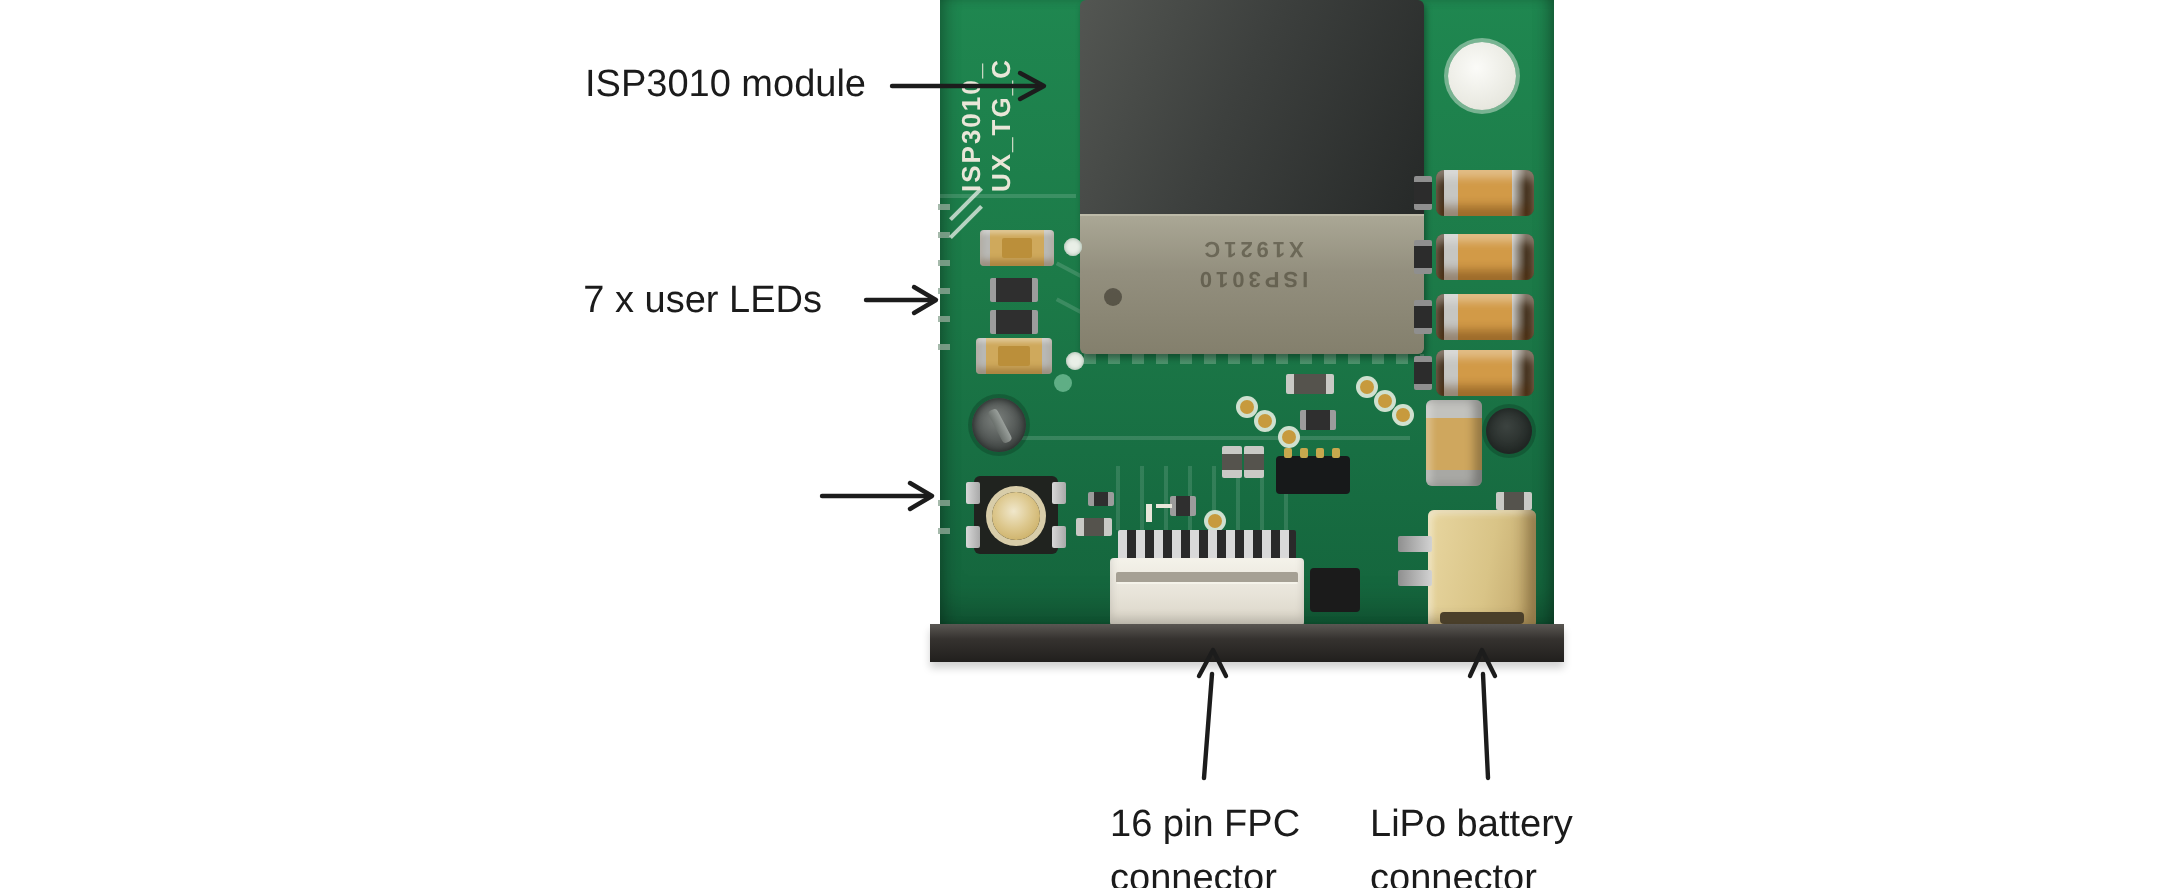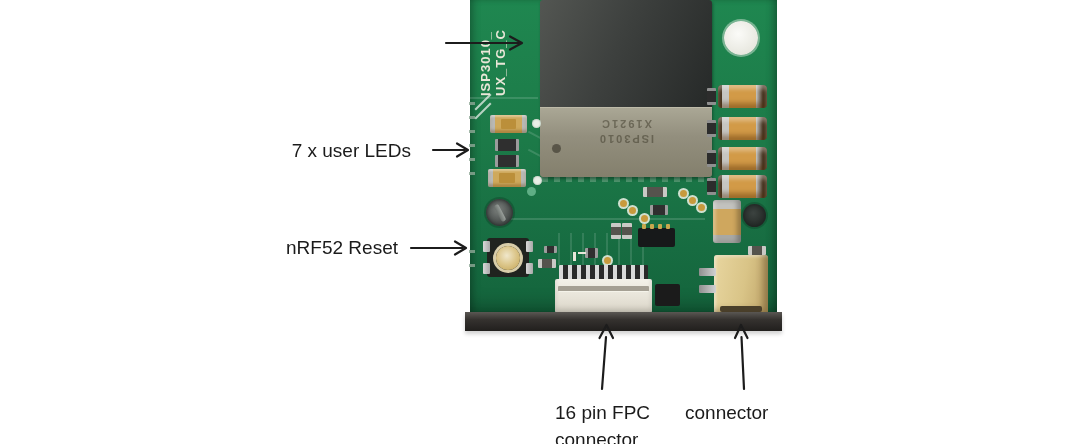--- a/index.html
+++ b/index.html
@@ -100,27 +100,28 @@
   .modpads{position:absolute;left:72px;top:177px;width:170px;height:5px;opacity:.5;z-index:3;
           background:repeating-linear-gradient(90deg,#7fae92 0 6px,transparent 6px 12px);}
   .darkcomp{position:absolute;background:#1b1b1b;border-radius:2px;z-index:5;}
   .silkmark{position:absolute;background:#e9e6da;z-index:4;}
 </style>
 </head>
 <body>
 
 <div id="canvas">
 
+  <div class="lbl right" style="left:240px;width:193px;top:32px;">ISP3010 module</div>
   <div class="lbl right" style="left:240px;width:171px;top:140px;">7 x user LEDs</div>
-  <div class="lbl right" style="left:240px;width:158px;top:237px;">nRF52 Reset</div>
   <div class="lbl2" style="left:555px;top:399px;">
     <div>16 pin FPC</div>
     <div>connector</div>
   </div>
   <div class="lbl2" style="left:685px;top:399px;">
+    <div>LiPo battery</div>
     <div>connector</div>
   </div>
 
   <svg id="arrows">
     <g stroke="#1c1c1c" stroke-width="2.2" fill="none" stroke-linecap="round" stroke-linejoin="round">
       <line x1="446" y1="43" x2="519" y2="43"></line>
       <path d="M510,36.5 L522,43 L510,49.5"></path>
     </g>
     <g stroke="#1c1c1c" stroke-width="2.2" fill="none" stroke-linecap="round" stroke-linejoin="round">
       <line x1="433" y1="150" x2="465" y2="150"></line>

